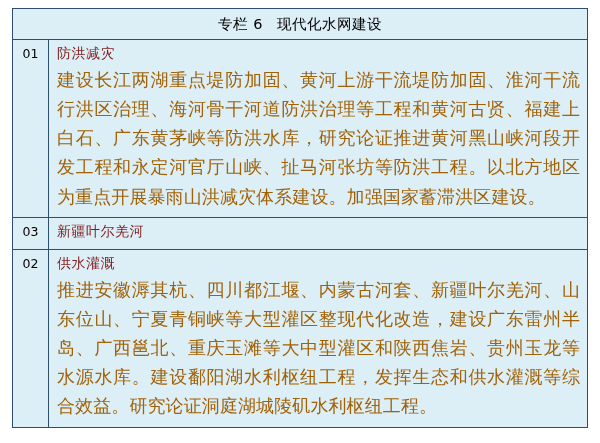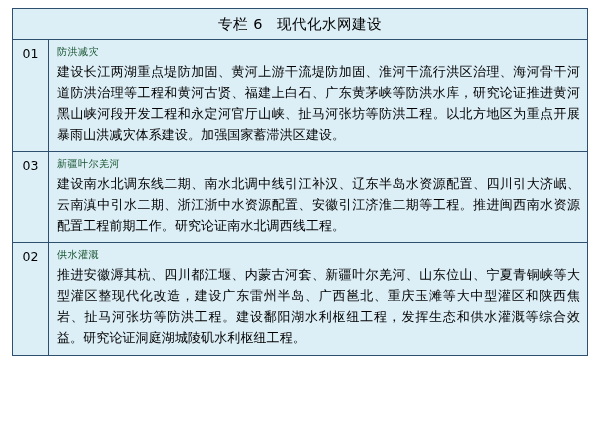--- a/index.html
+++ b/index.html
@@ -64,29 +64,29 @@
     font-size: 12.5px;
     color: #000;
   }
   .content-cell {
     flex: 1;
     background: #dceef6;
     padding: 5px 7px 6px 8px;
     box-sizing: border-box;
   }
   .item-head {
-    font-size: 10px;
-    color: #14532d;
+    font-size: 14px;
+    color: #7f1d1d;
     margin-bottom: 2px;
     letter-spacing: 0.5px;
   }
   .item-body {
-    font-size: 13px;
+    font-size: 18px;
     line-height: 1.62;
-    color: #000000;
+    color: #a16207;
     text-align: justify;
     text-justify: inter-ideograph;
     letter-spacing: 0.1px;
   }
 </style>
 </head>
 <body>
 
 <div class="page">
   <div class="box">
@@ -106,28 +106,27 @@
         <div class="item-body">建设长江两湖重点堤防加固、黄河上游干流堤防加固、淮河干流行洪区治理、海河骨干河道防洪治理等工程和黄河古贤、福建上白石、广东黄茅峡等防洪水库，研究论证推进黄河黑山峡河段开发工程和永定河官厅山峡、扯马河张坊等防洪工程。以北方地区为重点开展暴雨山洪减灾体系建设。加强国家蓄滞洪区建设。</div>
       </div>
     </div>
 
     <div class="item">
       <div class="num-cell">
         <span>03</span>
       </div>
       <div class="content-cell">
         <div class="item-head">新疆叶尔羌河</div>
-        <div class="item-body">建设南水北调东线二期、南水北调中线引江补汉、辽东半岛水资源配置、四川引大济岷、云南滇中引水二期、浙江浙中水资源配置、安徽引江济淮二期等工程。推进闽西南水资源配置工程前期工作。研究论证南水北调西线工程。</div>
       </div>
     </div>
 
     <div class="item">
       <div class="num-cell">
         <span>02</span>
       </div>
       <div class="content-cell">
         <div class="item-head">供水灌溉</div>
-        <div class="item-body">推进安徽溽其杭、四川都江堰、内蒙古河套、新疆叶尔羌河、山东位山、宁夏青铜峡等大型灌区整现代化改造，建设广东雷州半岛、广西邕北、重庆玉滩等大中型灌区和陕西焦岩、扯马河张坊等防洪工程。建设鄱阳湖水利枢纽工程，发挥生态和供水灌溉等综合效益。研究论证洞庭湖城陵矶水利枢纽工程。</div>
+        <div class="item-body">推进安徽溽其杭、四川都江堰、内蒙古河套、新疆叶尔羌河、山东位山、宁夏青铜峡等大型灌区整现代化改造，建设广东雷州半岛、广西邕北、重庆玉滩等大中型灌区和陕西焦岩、贵州玉龙等水源水库。建设鄱阳湖水利枢纽工程，发挥生态和供水灌溉等综合效益。研究论证洞庭湖城陵矶水利枢纽工程。</div>
       </div>
     </div>
 
   </div>
 </div>
 
 </body></html>

